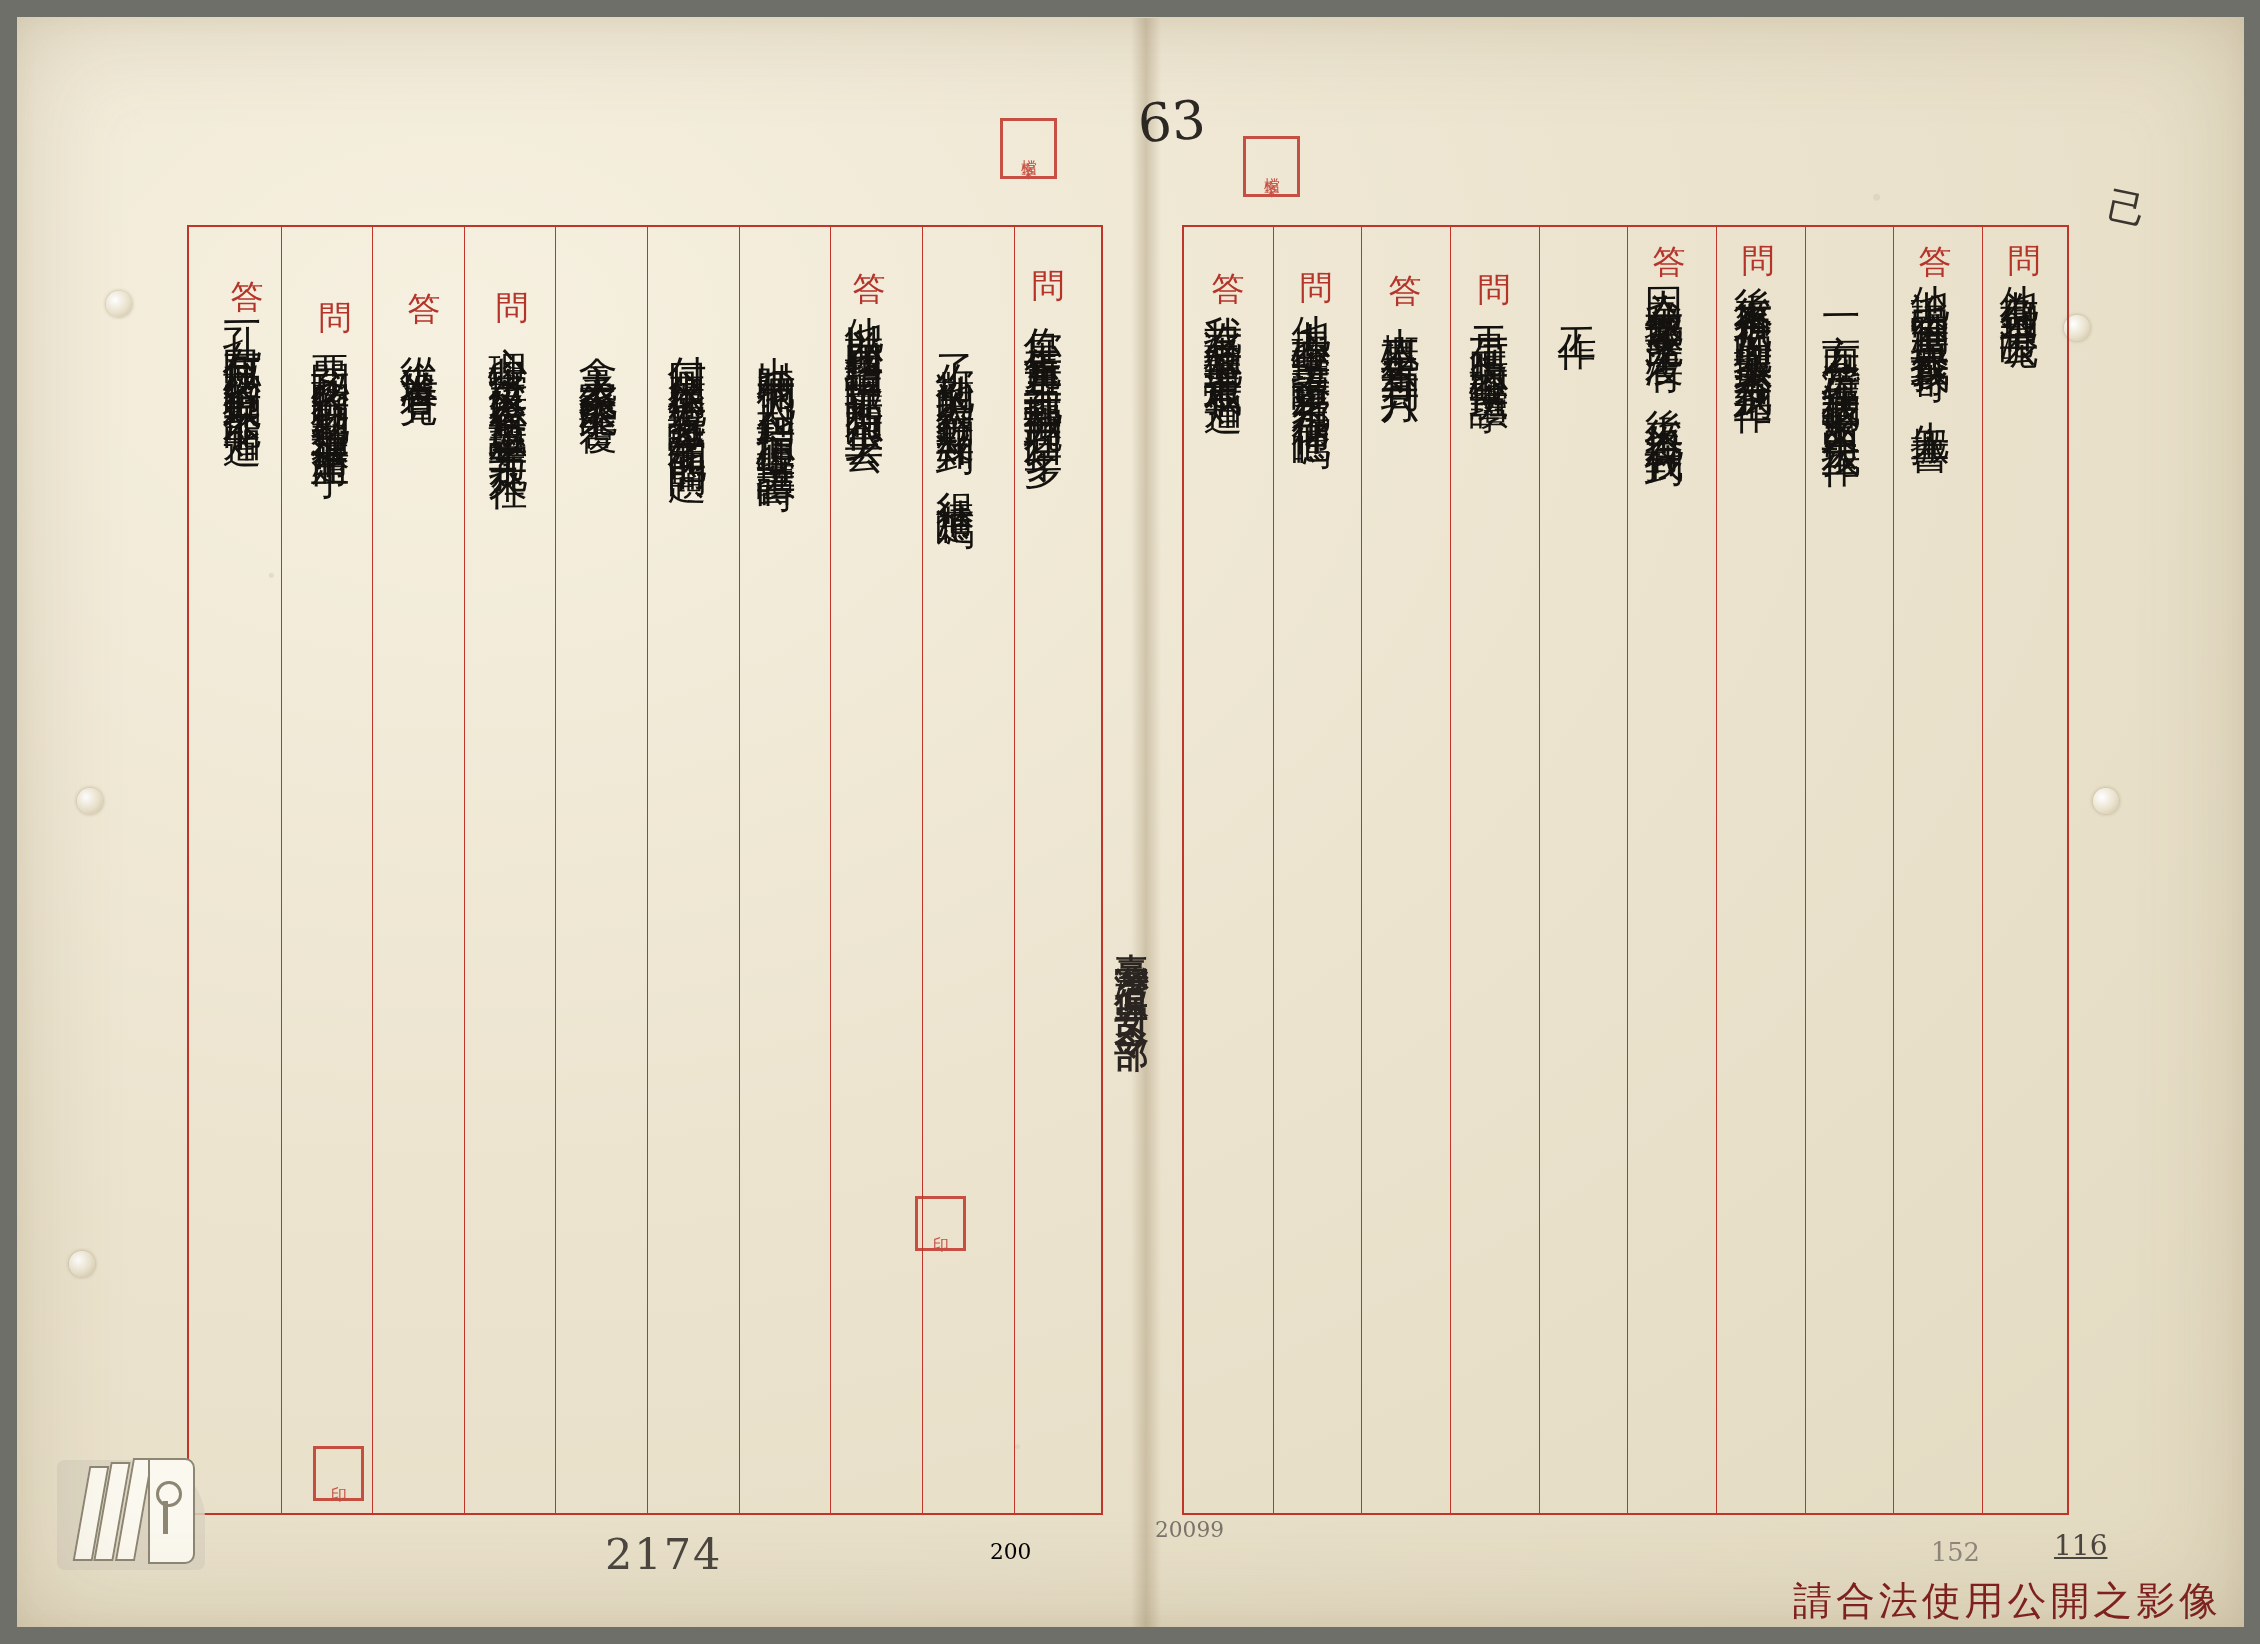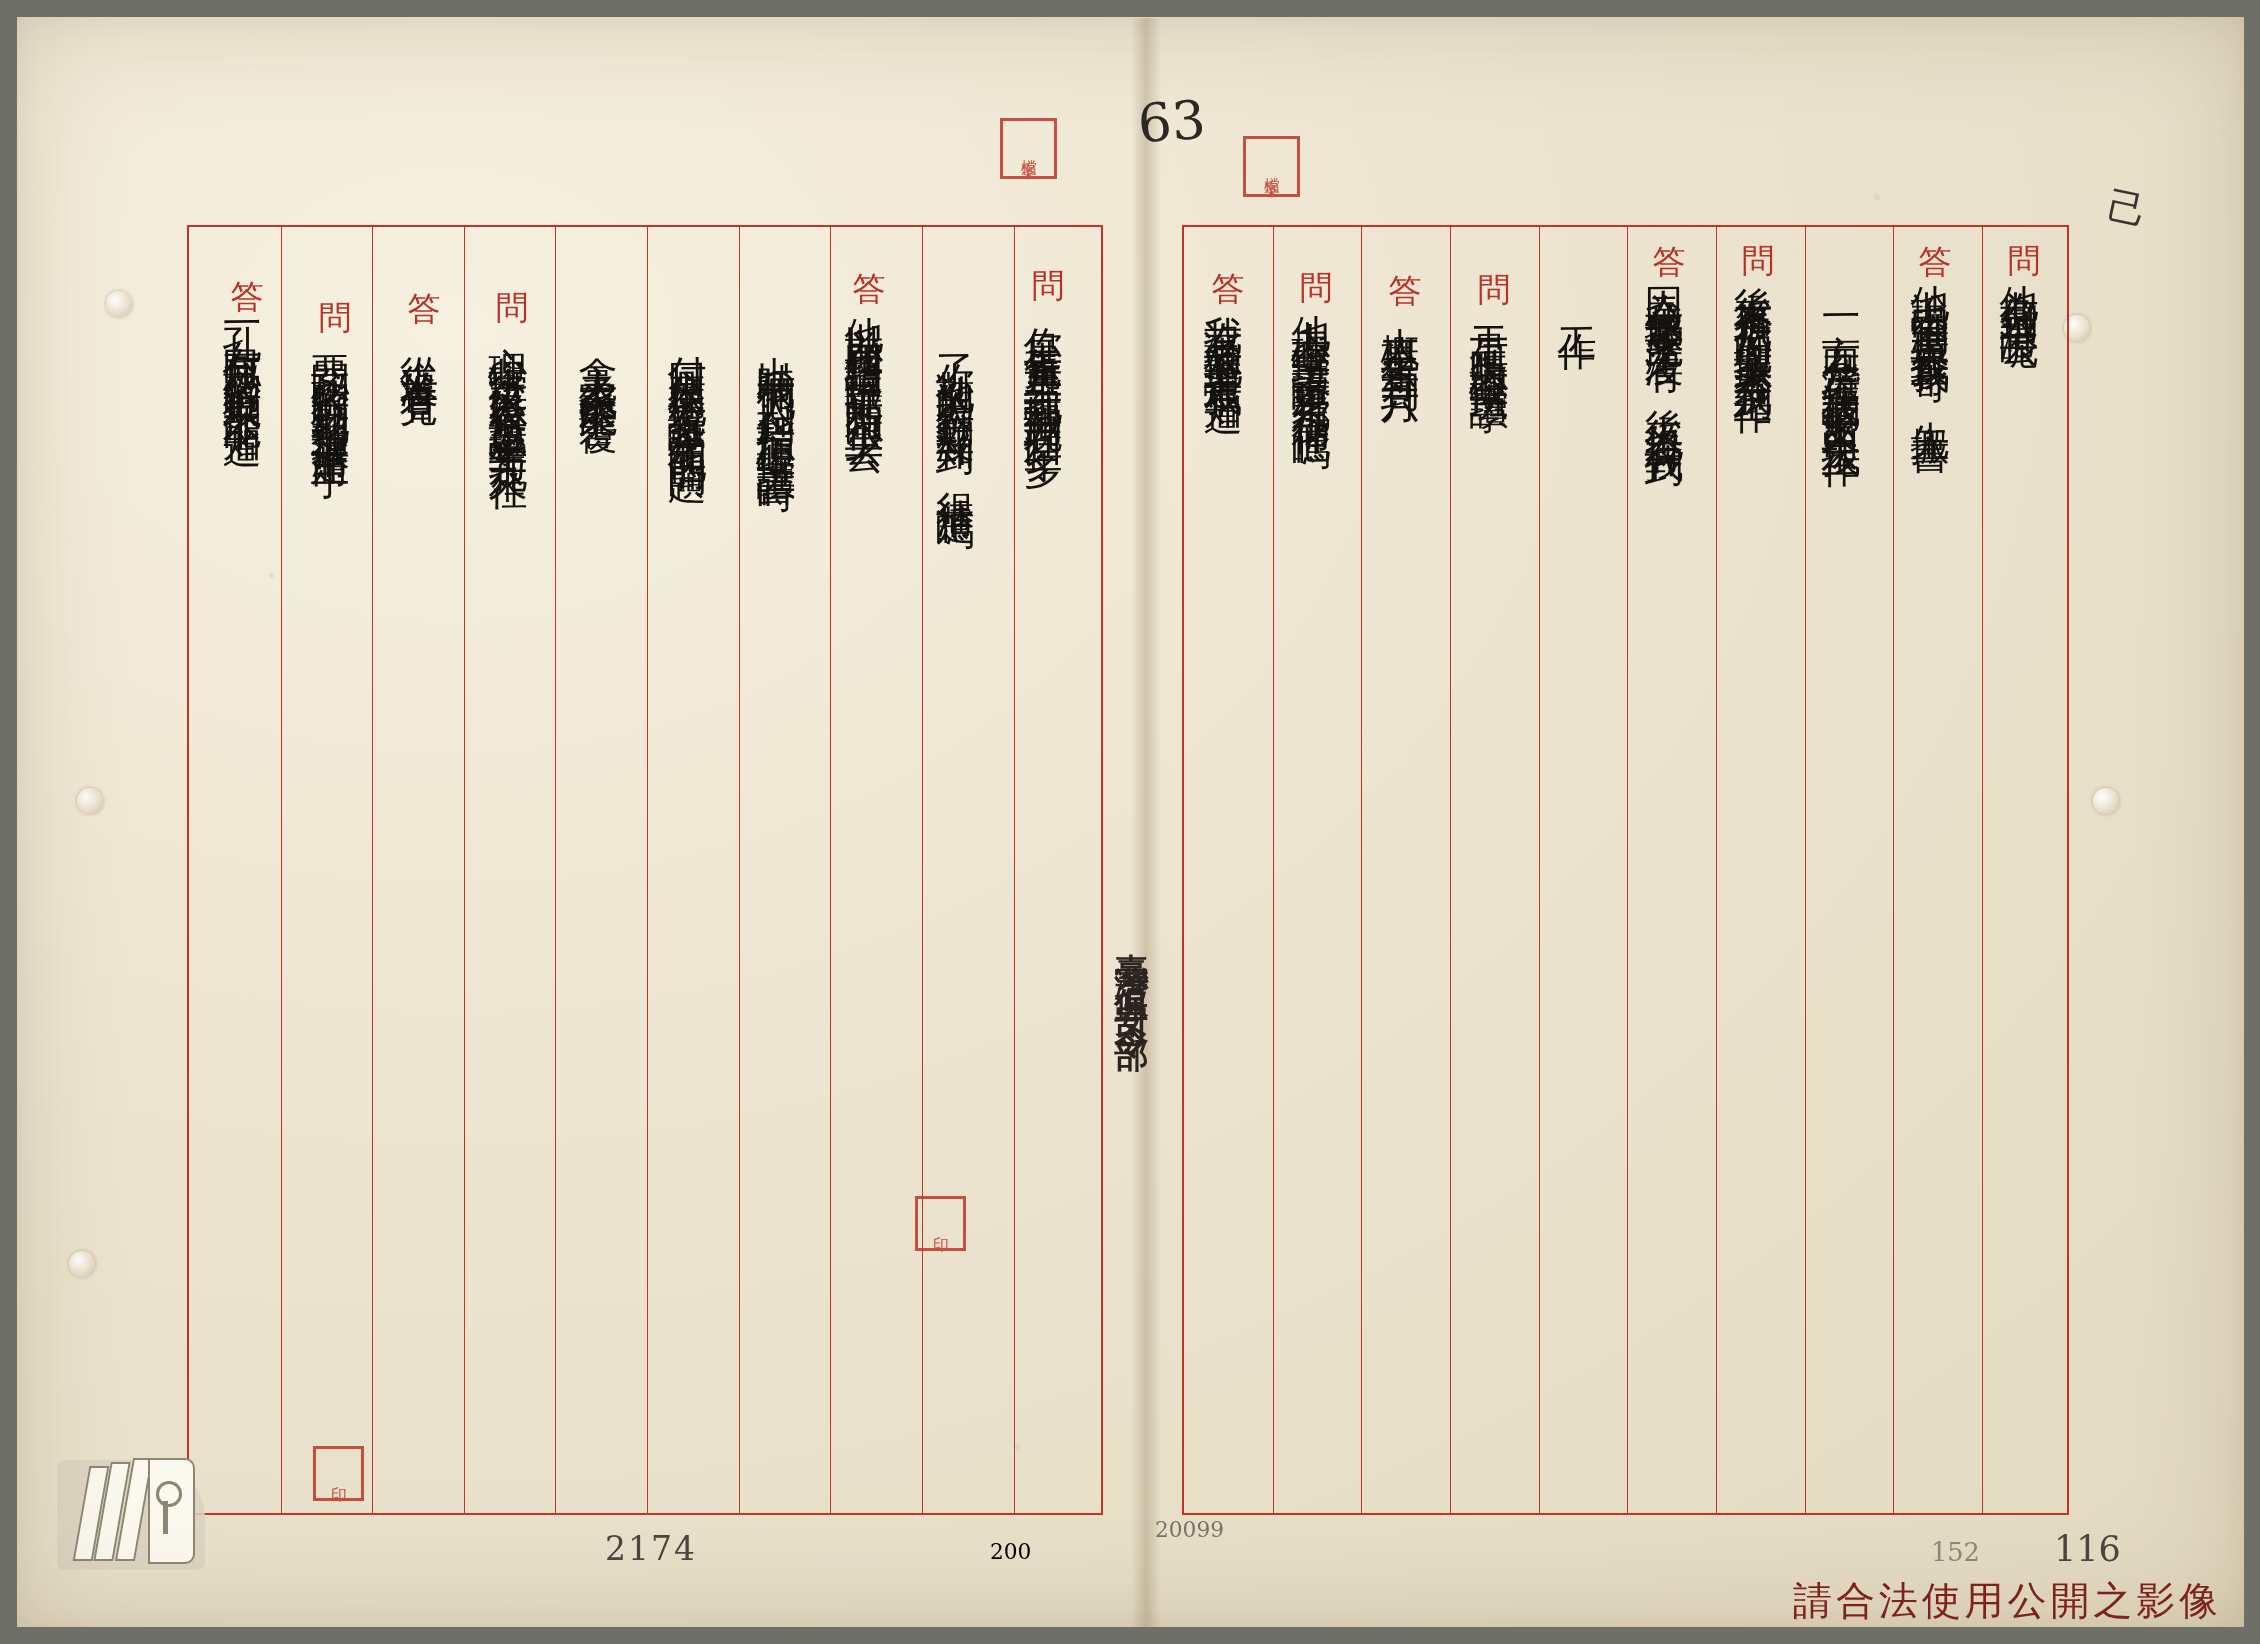--- a/index.html
+++ b/index.html
@@ -114,24 +114,24 @@
     text-orientation: upright;
     font-family:"DejaVu Serif", serif;
     font-size:34px;
     letter-spacing:11.8px;
     color:#2a2520;
     font-weight:bold;
   }
   
   .pencil{ position:absolute; color:#4a4640; font-family:"DejaVu Serif", serif; }
   .folio-63{ left:1138px; top:91px; font-size:53px; color:#2c2823; transform:rotate(-4deg); }
-  .folio-2174{ left:605px; top:1529px; font-size:33px; letter-spacing:2px; }
+  .folio-2174{ left:605px; top:1529px; font-size:43px; letter-spacing:2px; }
   .folio-200{ left:990px; top:1539px; font-size:21.7px; color:#000000; }
   .folio-20099{ left:1155px; top:1517px; font-size:21.7px; color:#7a746a; }
-  .folio-116{ left:2054px; top:1529px; font-size:35px; }
+  .folio-116{ left:2054px; top:1529px; font-size:28px;text-decoration:underline; }
   .folio-152{ left:1931px; top:1537px; font-size:25.6px; color:#8d867a; }
   .mark-right{ left:2108px; top:182px; font-size:39px; transform:rotate(12deg); color:#3a352e; }
 
   
   .logo{
     position:absolute; left:57px; top:1448px; width:167px; height:128px;
   }
   .logo .disc{
     position:absolute; left:0; top:11.8px; width:148px; height:110px;
     background:#d9d2c0; border-radius:7.9px 59px 7.9px 7.9px; opacity:.85;

